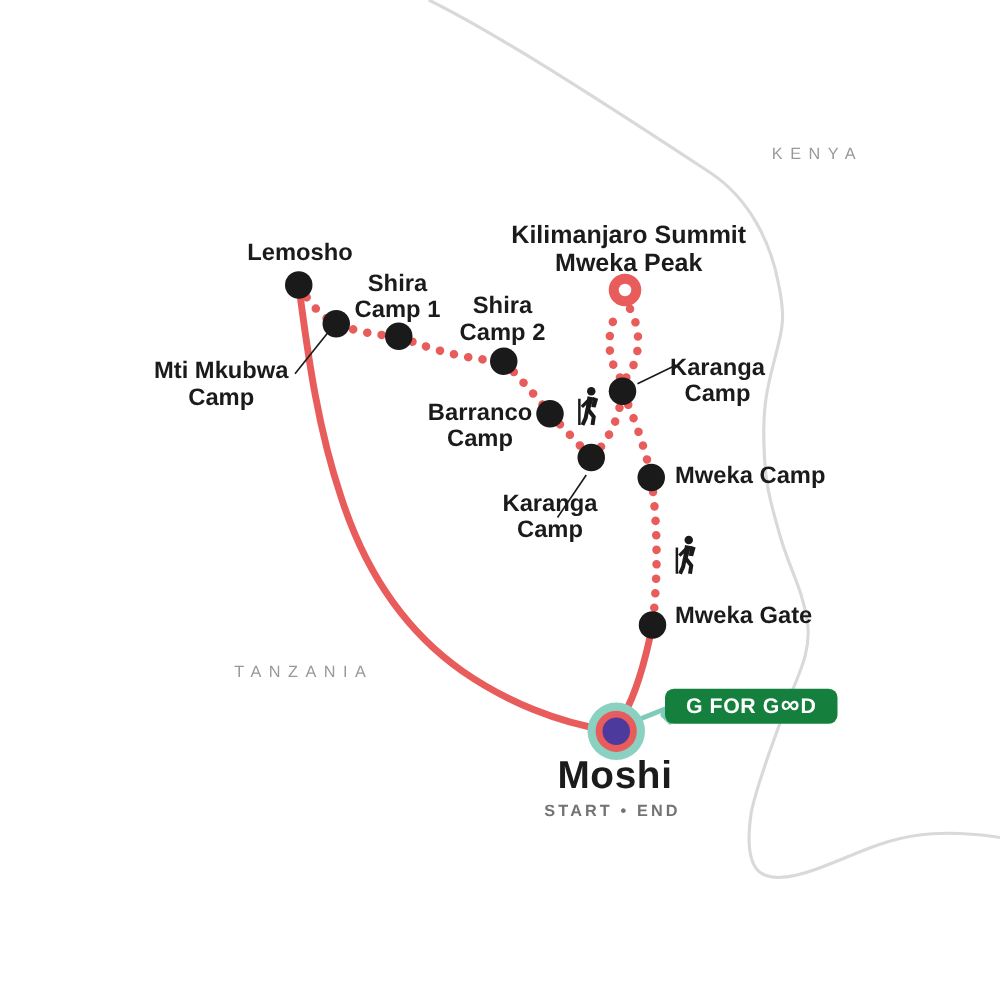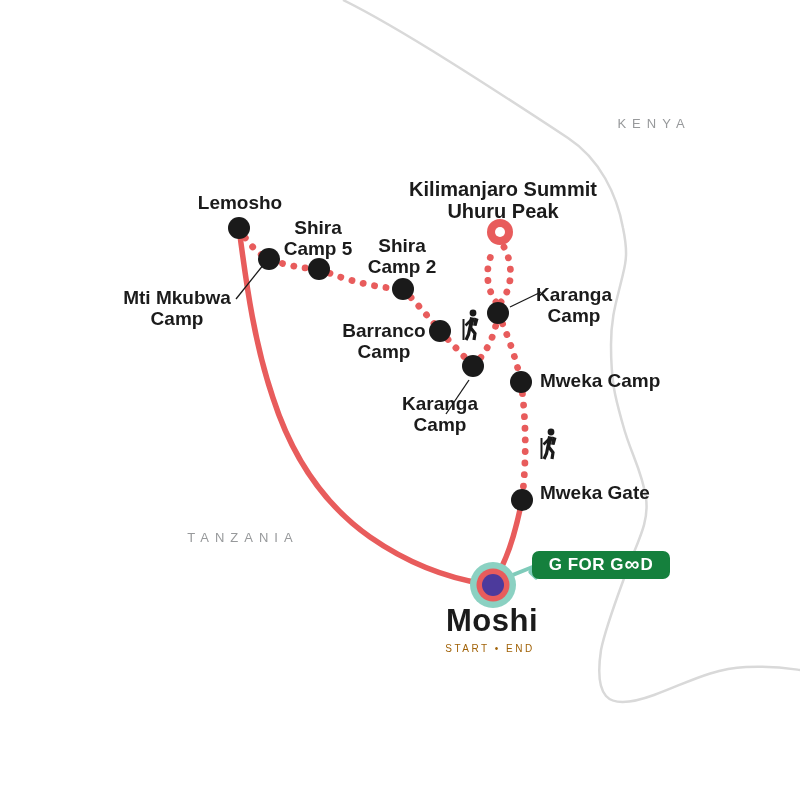--- a/index.html
+++ b/index.html
@@ -6,22 +6,22 @@
   .map{position:relative;width:800px;height:800px;background:#ffffff;overflow:hidden;
        font-family:"Liberation Sans",sans-serif;margin-left:40px;}
   .map svg{position:absolute;left:0;top:0;}
   .lbl{position:absolute;transform:translate(-50%,-50%);text-align:center;
        font-weight:bold;color:#1b1b1b;font-size:19px;line-height:1.12;white-space:nowrap;}
   .lbl .ln{display:block;}
   .lbl-left{transform:translate(0,-50%);text-align:center;}
   .country{position:absolute;transform:translate(-50%,-50%);font-size:13px;font-weight:400;
        color:#97999b;letter-spacing:6px;white-space:nowrap;}
   .moshi-name{font-size:31px;letter-spacing:0.5px;text-align:center;}
-  .startend{position:absolute;transform:translate(-50%,-50%);font-size:10px;font-weight:normal;
-       color:#a16207;letter-spacing:2.5px;white-space:nowrap;}
+  .startend{position:absolute;transform:translate(-50%,-50%);font-size:13px;font-weight:bold;
+       color:#737373;letter-spacing:2.5px;white-space:nowrap;}
   .badge{position:absolute;left:492px;top:551px;width:138px;height:28px;background:#15803d;
        border-radius:7px;display:flex;align-items:center;justify-content:center;
        color:#ffffff;font-weight:bold;font-size:17px;letter-spacing:0.5px;white-space:nowrap;}
   .badge .inf{font-size:21px;font-weight:bold;margin:0 0.5px;line-height:0;position:relative;top:-1px;}
   .badge-tail{position:absolute;left:490px;top:566px;width:12px;height:12px;background:#7FCBBA;
        transform:rotate(45deg);border-radius:2px;}
 </style>
 </head>
 <body>
 
@@ -110,33 +110,33 @@
       <circle cx="453" cy="585" r="16.5" fill="#E85C5C"></circle>
       <circle cx="453" cy="585" r="11" fill="#4C3A9C"></circle>
     </g>
   </svg>
 
   <div class="country" style="left:614px;top:123px;">KENYA</div>
   <div class="country" style="left:203px;top:537px;">TANZANIA</div>
 
   <div class="lbl" style="left:463px;top:200px;font-size:20px;">
     <span class="ln">Kilimanjaro Summit</span>
-    <span class="ln">Uhuru Peak</span>
+    <span class="ln">Mweka Peak</span>
   </div>
 
   <div class="lbl" style="left:200px;top:203px;">Lemosho</div>
 
   <div class="lbl" style="left:137px;top:308px;">
     <span class="ln">Mti Mkubwa</span>
     <span class="ln">Camp</span>
   </div>
 
   <div class="lbl" style="left:278px;top:238px;">
     <span class="ln">Shira</span>
-    <span class="ln">Camp 5</span>
+    <span class="ln">Camp 1</span>
   </div>
 
   <div class="lbl" style="left:362px;top:256px;">
     <span class="ln">Shira</span>
     <span class="ln">Camp 2</span>
   </div>
 
   <div class="lbl" style="left:344px;top:341px;">
     <span class="ln">Barranco</span>
     <span class="ln">Camp</span>

